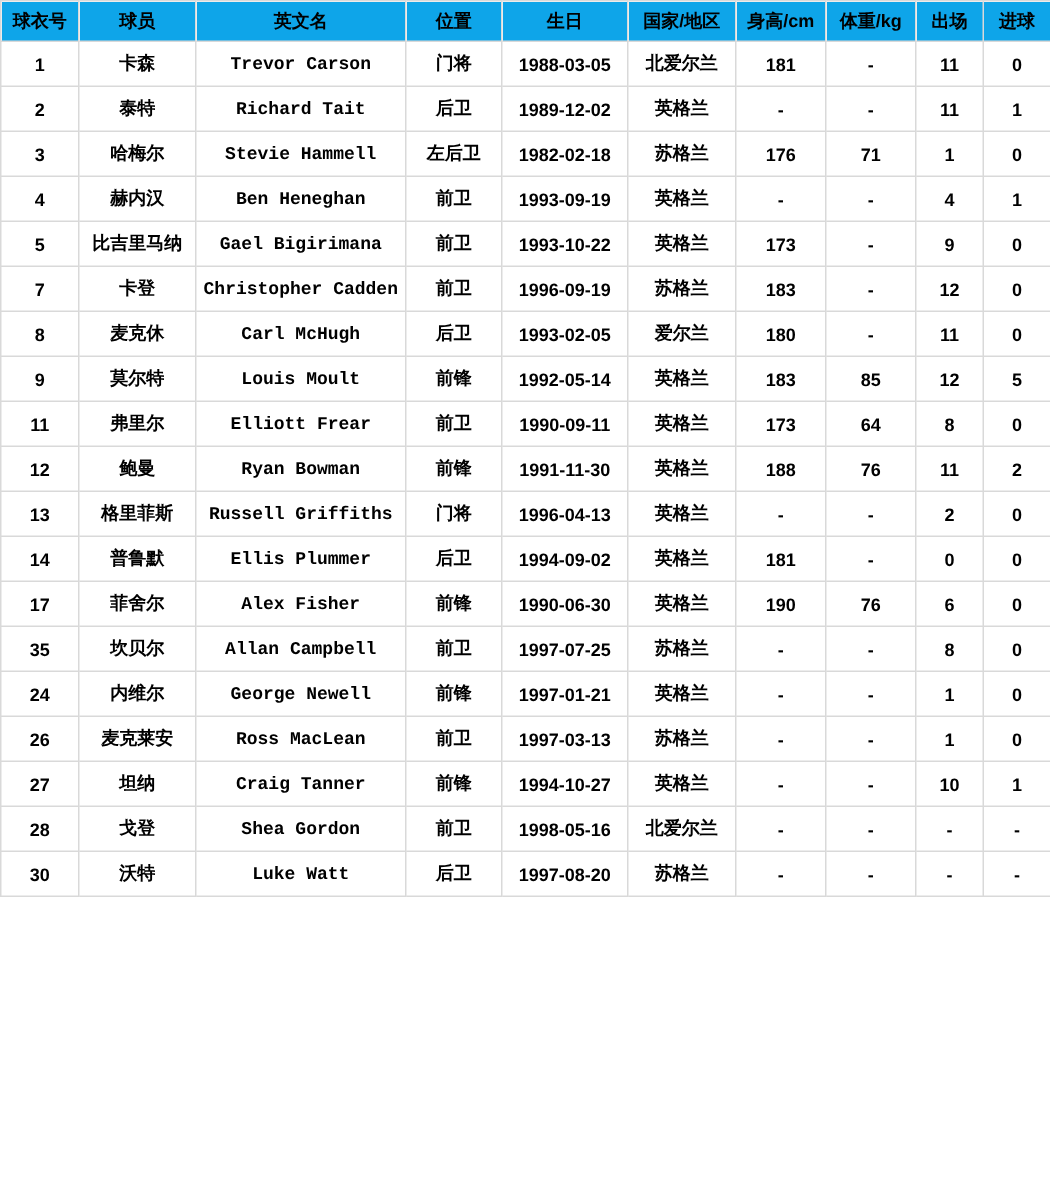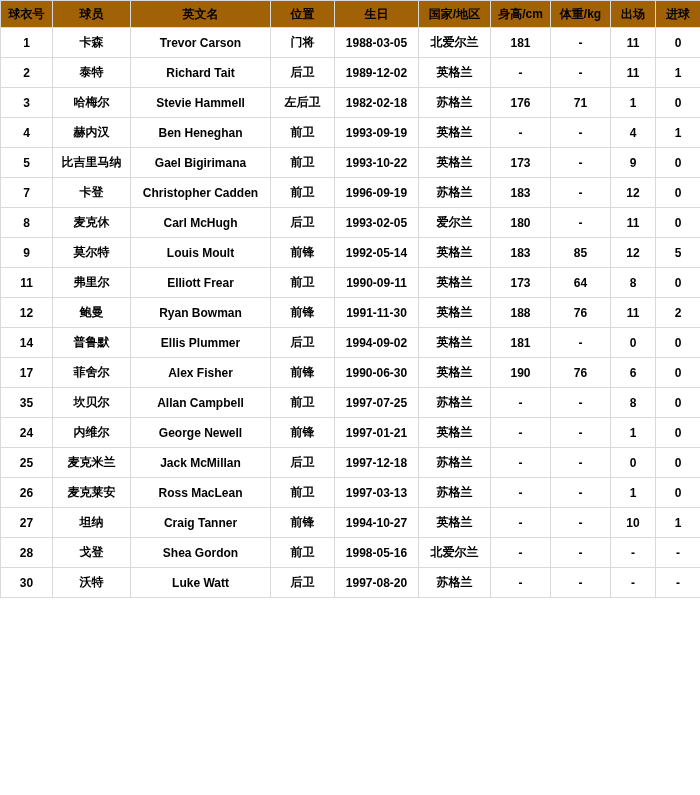--- a/index.html
+++ b/index.html
@@ -25,21 +25,21 @@
     border: 1px solid #d9d9d9;
     text-align: center;
     vertical-align: middle;
     padding: 0;
     height: 29px;
     font-size: 12px;
     overflow: hidden;
     white-space: nowrap;
   }
   table.roster thead th {
-    background: #a16207;
+    background: #0ea5e9;
     font-weight: bold;
     height: 26px;
     font-size: 12px;
     border-top: 1px solid #d9d9d9;
     border-bottom: 1px solid #d9d9d9;
   }
   table.roster tbody td {
     background: #ffffff;
     font-weight: bold;
   }
@@ -48,21 +48,21 @@
   col.c-cn      { width: 78px; }
   col.c-en      { width: 140px; }
   col.c-pos     { width: 64px; }
   col.c-dob     { width: 84px; }
   col.c-country { width: 72px; }
   col.c-h       { width: 60px; }
   col.c-w       { width: 60px; }
   col.c-app     { width: 45px; }
   col.c-goal    { width: 45px; }
 
-  td.cell-en { font-size: 12px; }
+  td.cell-en { font-size: 12px; font-family: Liberation Mono, monospace; }
   td.cell-dob { font-size: 11.5px; }
 </style>
 </head>
 <body>
 
 <table class="roster">
   <colgroup>
     <col class="c-num">
       <col class="c-cn">
       <col class="c-en">
@@ -203,20 +203,32 @@
       <td class="cell-en">Ryan Bowman</td>
       <td>前锋</td>
       <td class="cell-dob">1991-11-30</td>
       <td>英格兰</td>
       <td>188</td>
       <td>76</td>
       <td>11</td>
       <td>2</td>
     </tr>
     <tr>
+      <td>13</td>
+      <td>格里菲斯</td>
+      <td class="cell-en">Russell Griffiths</td>
+      <td>门将</td>
+      <td class="cell-dob">1996-04-13</td>
+      <td>英格兰</td>
+      <td>-</td>
+      <td>-</td>
+      <td>2</td>
+      <td>0</td>
+    </tr>
+    <tr>
       <td>14</td>
       <td>普鲁默</td>
       <td class="cell-en">Ellis Plummer</td>
       <td>后卫</td>
       <td class="cell-dob">1994-09-02</td>
       <td>英格兰</td>
       <td>181</td>
       <td>-</td>
       <td>0</td>
       <td>0</td>
@@ -251,32 +263,20 @@
       <td class="cell-en">George Newell</td>
       <td>前锋</td>
       <td class="cell-dob">1997-01-21</td>
       <td>英格兰</td>
       <td>-</td>
       <td>-</td>
       <td>1</td>
       <td>0</td>
     </tr>
     <tr>
-      <td>25</td>
-      <td>麦克米兰</td>
-      <td class="cell-en">Jack McMillan</td>
-      <td>后卫</td>
-      <td class="cell-dob">1997-12-18</td>
-      <td>苏格兰</td>
-      <td>-</td>
-      <td>-</td>
-      <td>0</td>
-      <td>0</td>
-    </tr>
-    <tr>
       <td>26</td>
       <td>麦克莱安</td>
       <td class="cell-en">Ross MacLean</td>
       <td>前卫</td>
       <td class="cell-dob">1997-03-13</td>
       <td>苏格兰</td>
       <td>-</td>
       <td>-</td>
       <td>1</td>
       <td>0</td>

